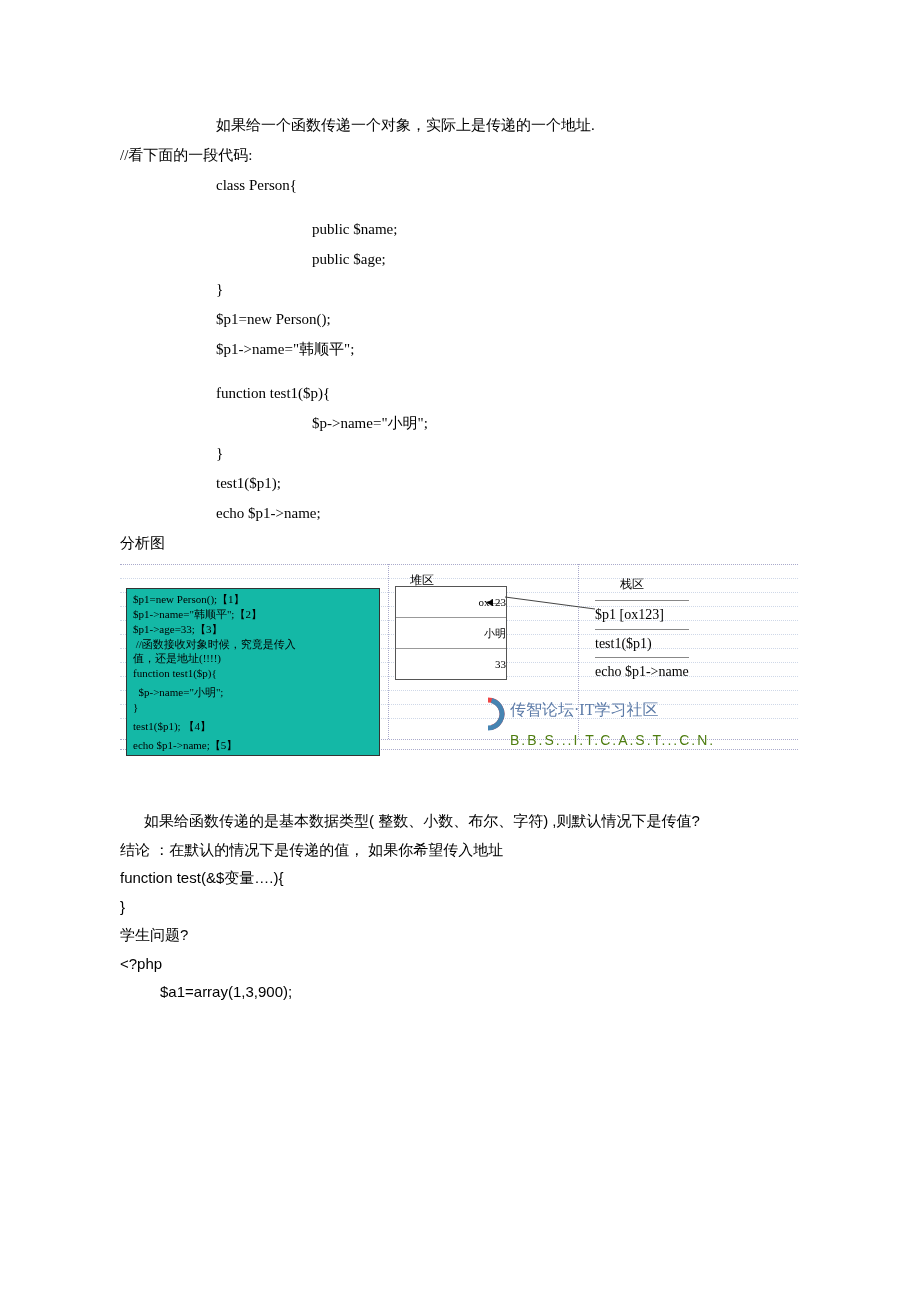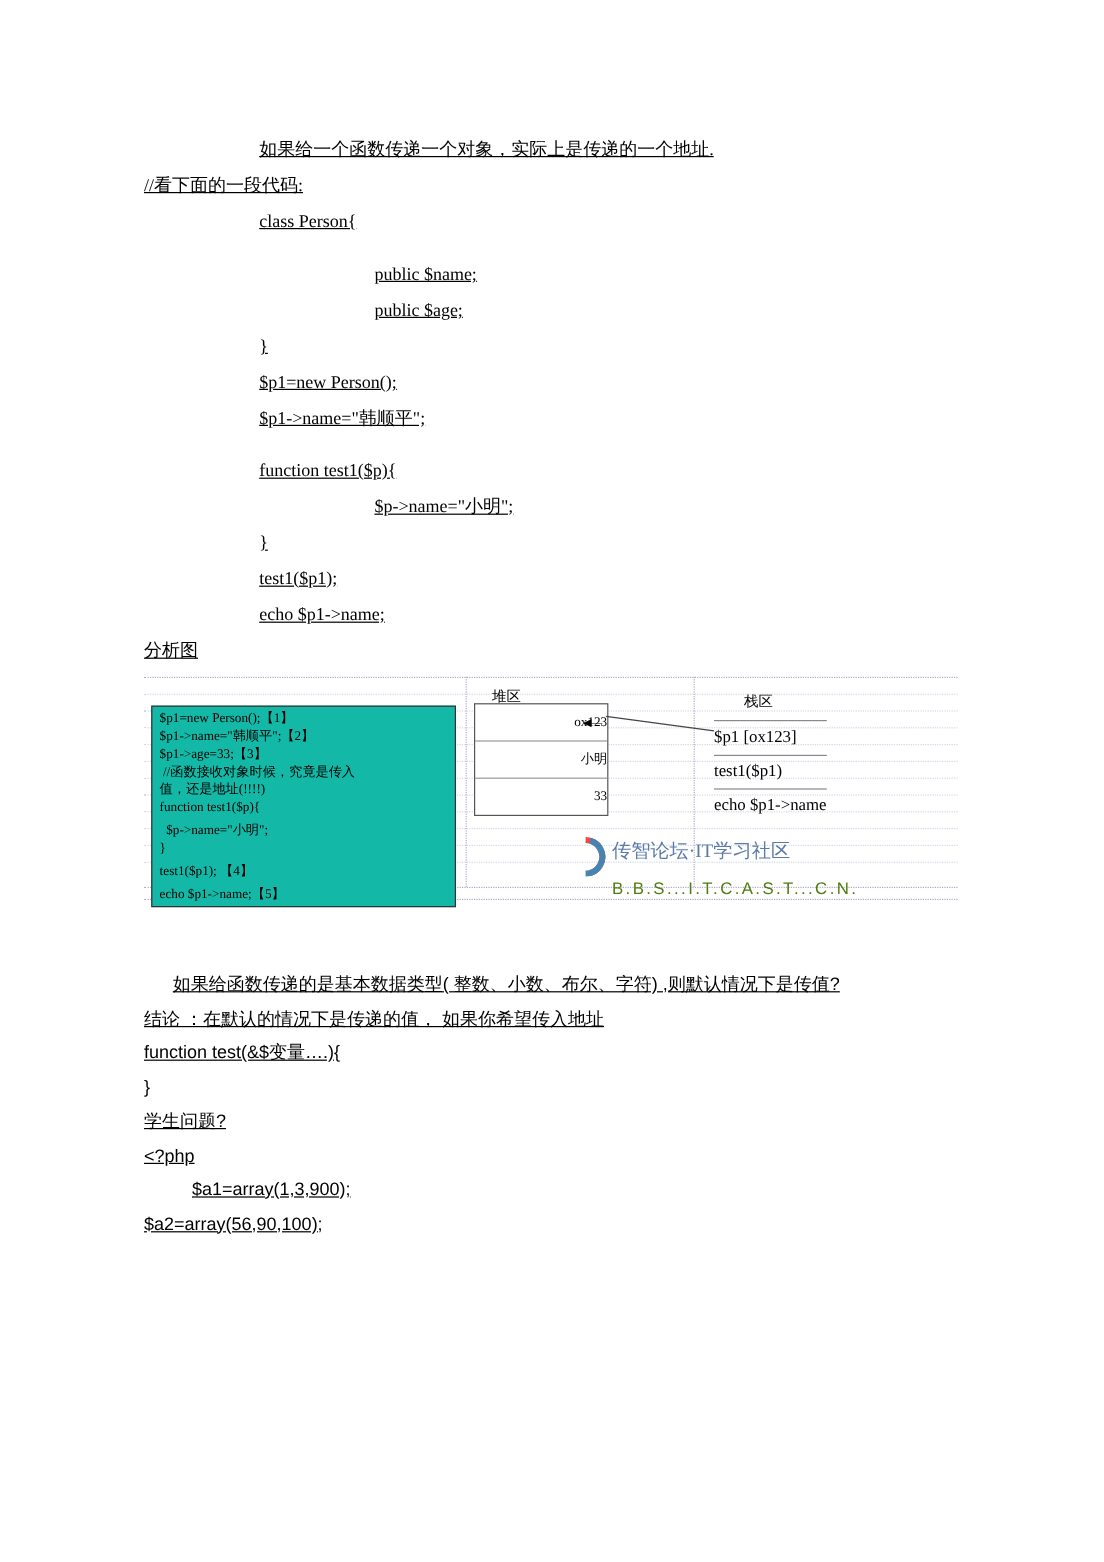--- a/index.html
+++ b/index.html
@@ -7,21 +7,20 @@
     padding: 0;
     background: #fff;
     width: 920px;
     font-family: "SimSun", "Songti SC", serif;
     color: #000;
   }
   .page {
     padding: 110px 120px 60px 120px;
     font-size: 15px;
     line-height: 2.0;
-    text-decoration: underline;
   }
   .indent1 { margin-left: 96px; }
   .indent2 { margin-left: 192px; }
   .mono { font-family: "SimSun", "Songti SC", serif; }
   .sans { font-family: "Microsoft YaHei", Arial, sans-serif; }
   .diagram-wrap {
     margin-top: 6px;
     margin-bottom: 18px;
   }
   .diagram {
@@ -218,15 +217,14 @@
 
   <div style="height:40px"></div>
 
   <div class="sans tight" style="text-indent:24px">如果给函数传递的是基本数据类型( 整数、小数、布尔、字符) ,则默认情况下是传值?</div>
   <div class="sans tight">结论 ：在默认的情况下是传递的值，  如果你希望传入地址</div>
   <div class="sans tight">function test(&amp;$变量….){</div>
   <div class="sans tight">}</div>
   <div class="sans tight">学生问题?</div>
   <div class="sans tight">&lt;?php</div>
   <div class="sans tight" style="text-indent:40px">$a1=array(1,3,900);</div>
-  <div class="sans tight">$a2=array(56,90,100);</div>
 
 </div>
 
 </body></html>

